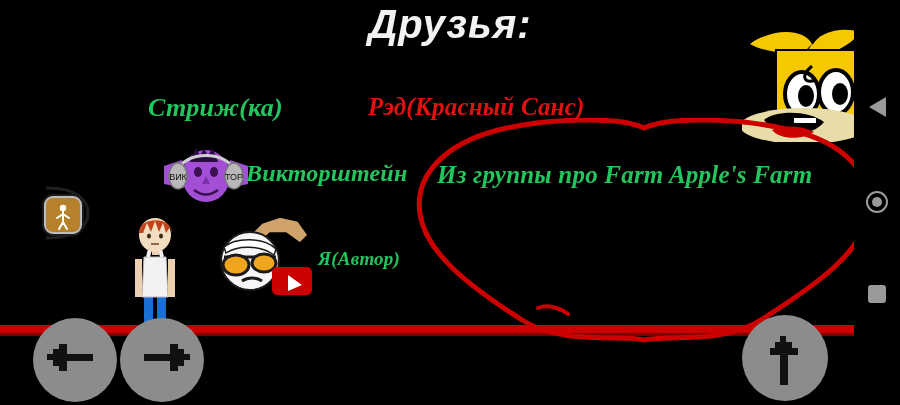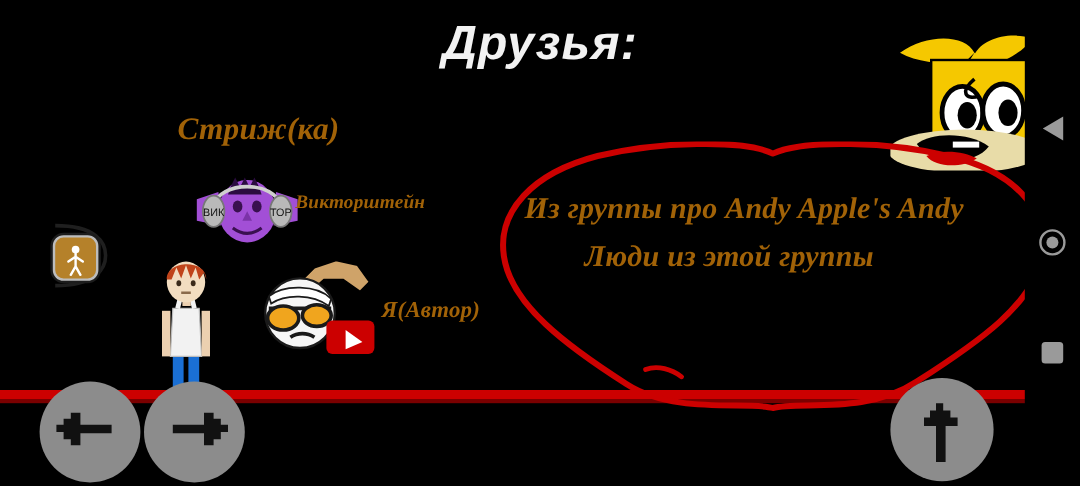--- a/index.html
+++ b/index.html
@@ -1,27 +1,27 @@
 <!DOCTYPE html>
 <html><head>
 <meta charset="utf-8">
 <style>
   html,body{margin:0;padding:0;background:#000;}
   body{width:900px;height:405px;overflow:hidden;font-family:"Liberation Serif",serif;}
   #stage{position:relative;width:900px;height:405px;background:#000;overflow:hidden;}
 
   
-  .lbl{position:absolute;white-space:nowrap;font-style:italic;font-weight:bold;color:#a16207;
+  .lbl{position:absolute;white-space:nowrap;font-style:italic;font-weight:bold;color:#22c55e;
        font-family:"Liberation Serif",serif;letter-spacing:.2px;}
-  #title{left:0;right:0;top:14px;text-align:center;font-size:40px;font-family:"Liberation Sans",sans-serif;
+  #title{left:0;right:0;top:2px;text-align:center;font-size:40px;font-family:"Liberation Sans",sans-serif;
          font-style:italic;font-weight:bold;color:#f2f2f2;letter-spacing:1px;}
   #nm-strizh{left:148px;top:93px;font-size:26px;}
   #nm-red{left:368px;top:93px;font-size:25px;color:#e31010;}
   #nm-noise{left:620px;top:94px;font-size:25px;}
-  #nm-viktor{left:246px;top:160px;font-size:16px;}
+  #nm-viktor{left:246px;top:160px;font-size:24px;}
   #nm-author{left:318px;top:248px;font-size:19px;}
   #heart-l1{left:437px;top:161px;font-size:25px;}
   #heart-l2{left:487px;top:201px;font-size:25px;}
 
   
   #ground{position:absolute;left:0;top:325px;width:900px;height:8px;background:#cc0000;}
   #ground-dark{position:absolute;left:0;top:333px;width:900px;height:3px;background:#7a0000;}
 
   
   #heart{position:absolute;left:398px;top:118px;width:490px;height:225px;pointer-events:none;}
@@ -167,24 +167,24 @@
 
   <svg id="heart" viewBox="0 0 490 225">
     <path d="M246 10 C222 -2 150 0 100 12 C46 26 16 58 22 96
              C28 136 74 170 124 202 C164 228 226 216 246 222
              C268 216 324 228 366 200 C416 168 466 134 470 94
              C476 56 446 24 392 12 C344 0 272 -2 246 10 Z" fill="none" stroke="#cc0000" stroke-width="5" stroke-linecap="round" stroke-linejoin="round"></path>
     <path d="M140 190 C150 186 162 190 170 196" fill="none" stroke="#cc0000" stroke-width="4" stroke-linecap="round"></path>
   </svg>
 
   <div id="nm-strizh" class="lbl">Стриж(ка)</div>
+  <div id="nm-red" class="lbl">Рэд(Красный Санс)</div>
   <div id="nm-viktor" class="lbl">Викторштейн</div>
   <div id="nm-author" class="lbl">Я(Автор)</div>
-  <div id="heart-l1" class="lbl">Из группы про Andy Apple's Andy</div>
-  <div id="heart-l2" class="lbl">Люди из этой группы</div>
+  <div id="heart-l1" class="lbl">Из группы про Farm Apple's Farm</div>
 
   <div id="pad-left" class="pad">
     <svg width="84" height="84" viewBox="0 0 84 84">
       <path d="M60 36 L34 36 L34 26 L26 26 L26 31 L20 31 L20 36 L14 36 L14 42
                L20 42 L20 48 L26 48 L26 53 L34 53 L34 43 L60 43 Z" fill="#111"></path>
     </svg>
   </div>
 
   <div id="pad-right" class="pad">
     <svg width="84" height="84" viewBox="0 0 84 84">

